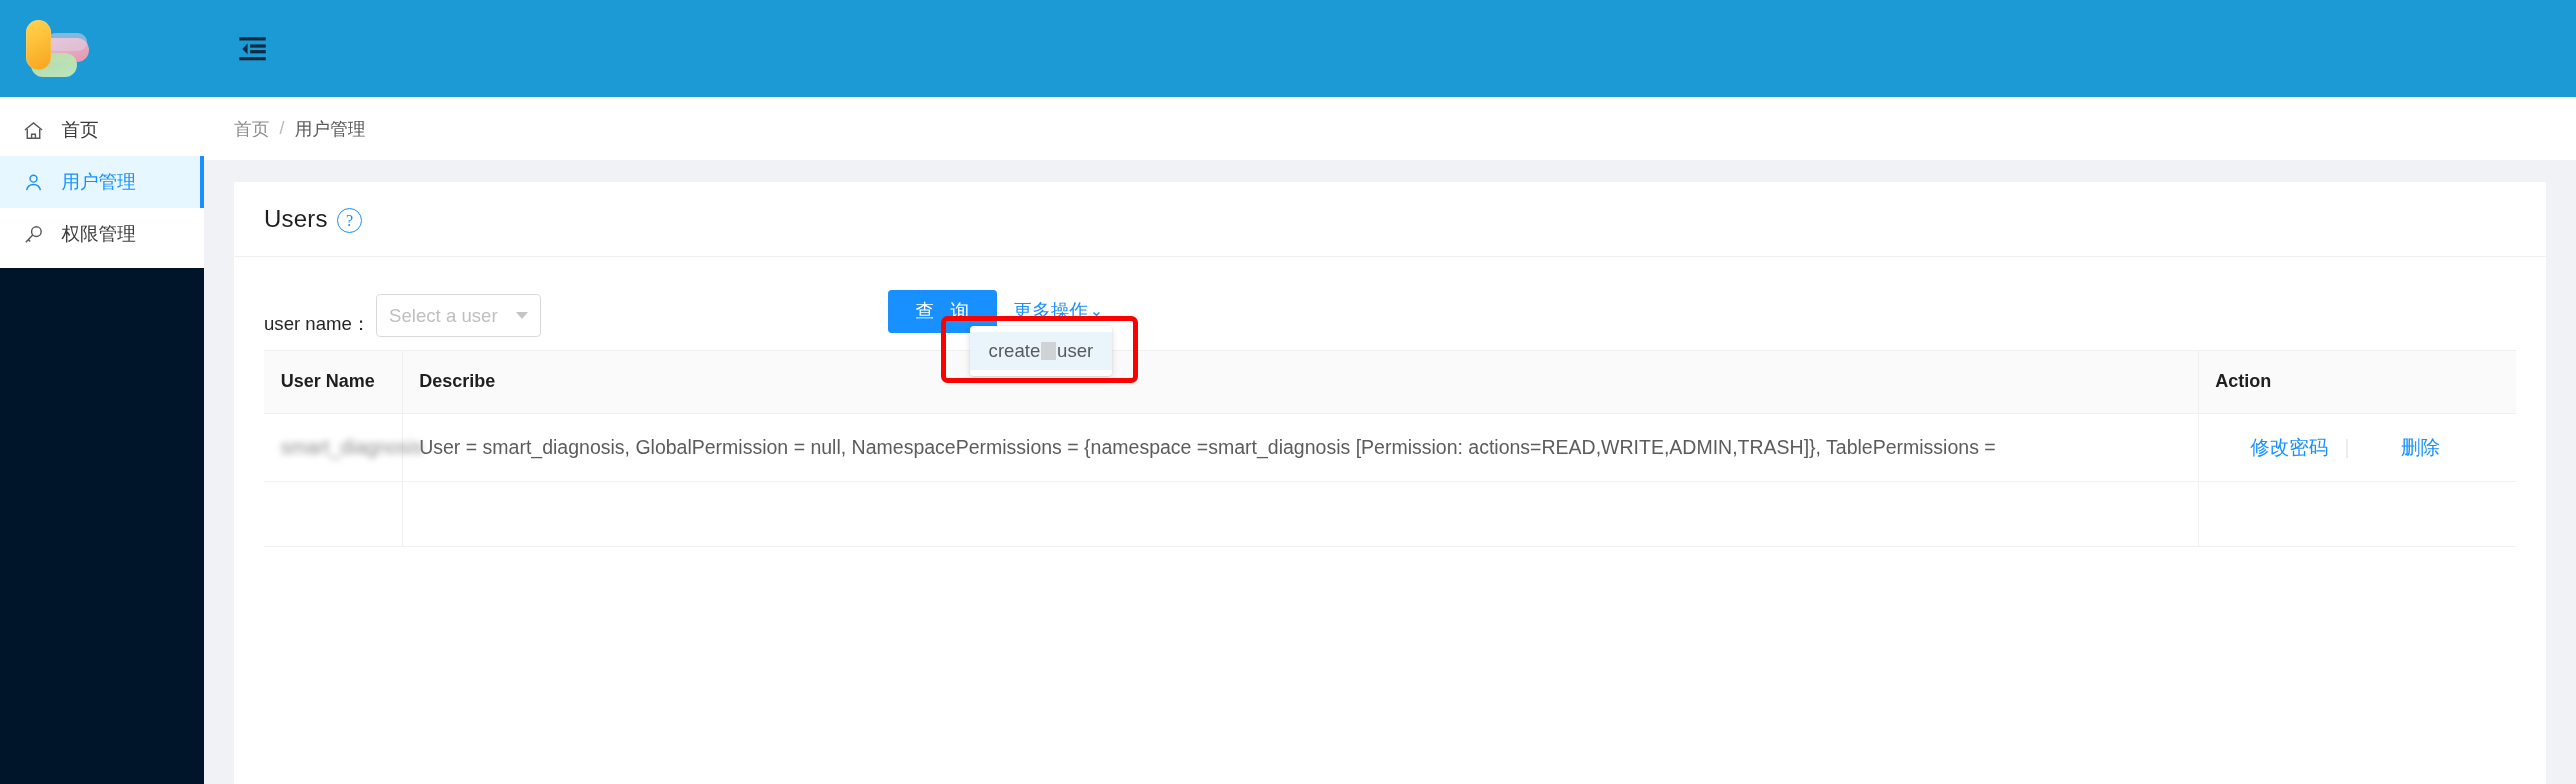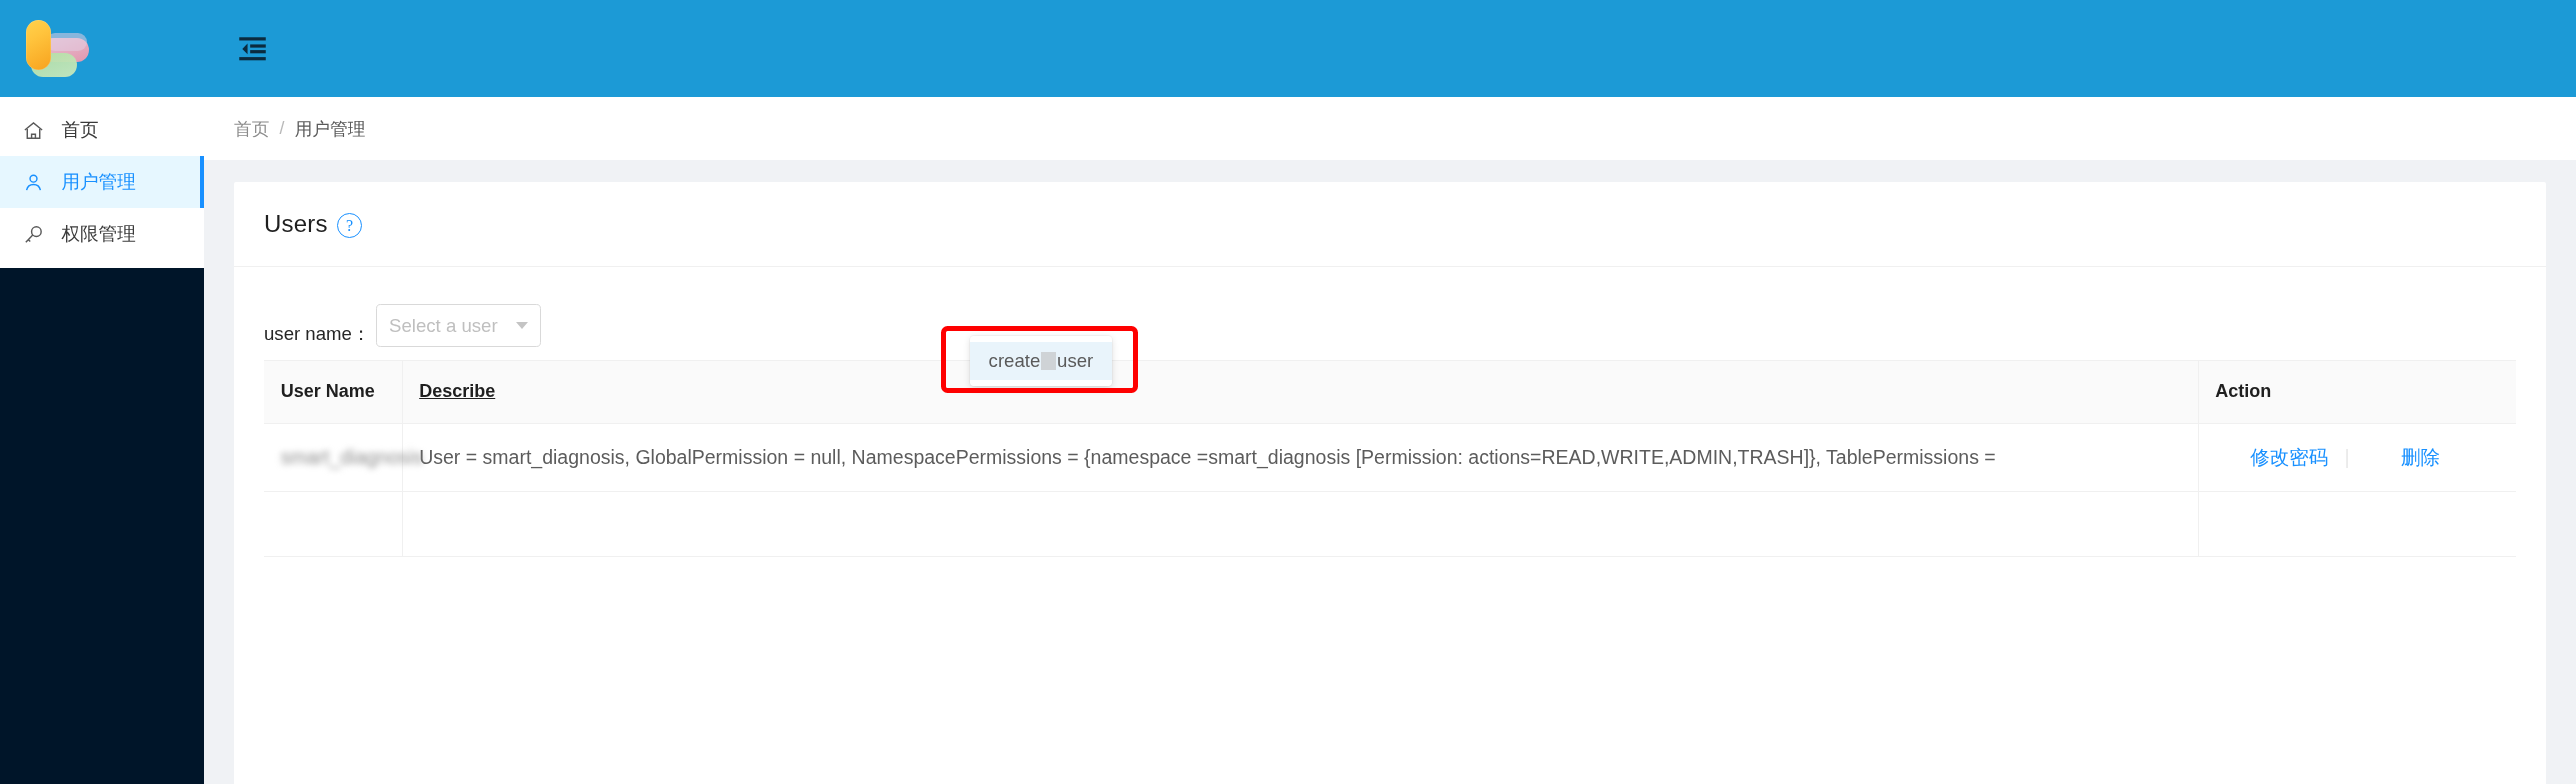--- a/index.html
+++ b/index.html
@@ -114,21 +114,21 @@
 
   #content-wrap { padding: 22px 30px 0 30px; }
 
   #card {
     background: #ffffff;
     border-radius: 1.9px;
     width: 100%;
     min-height: 651px;
   }
   #card-head {
-    height: 85px;
+    height: 75px;
     border-bottom: 0.9px solid #f0f0f0;
     display: flex; align-items: center;
     padding: 0 30px;
   }
   #card-title {
     font-size: 24px; color: #1f1f1f; font-weight: 400;
     letter-spacing: 0.2px;
   }
   .help-icon {
     display: inline-flex; align-items: center; justify-content: center;
@@ -232,21 +232,21 @@
     border-top: 0.9px solid #f0f0f0;
     border-bottom: 0.9px solid #f0f0f0;
     text-align: left;
     font-weight: 700;
     color: #1f1f1f;
     font-size: 18px;
     padding: 20.4px 16.7px;
     vertical-align: middle;
   }
   #tbl th.c-user { width: 138px; border-right: 0.9px solid #f0f0f0; }
-  #tbl th.c-desc  { border-right: 0.9px solid #f0f0f0; text-decoration: underline; }
+  #tbl th.c-desc  { border-right: 0.9px solid #f0f0f0; }
   #tbl th.c-act   { width: 318px; }
   #tbl td {
     border-bottom: 0.9px solid #f0f0f0;
     padding: 18.6px 16.7px;
     font-size: 19.5px;
     color: #5c5c5c;
     vertical-align: top;
     line-height: 1.55;
   }
   #tbl td.c-user { border-right: 0.9px solid #f0f0f0; }
@@ -348,20 +348,27 @@
         <div id="card-body">
 
           <div id="filter-row">
             <span class="filter-label">user name：</span>
 
             <div id="user-select">
               <span class="ph">Select a user</span>
               <span class="caret-down"></span>
             </div>
 
+            <div id="actions-group">
+              <button id="query-btn">查 询</button>
+              <span id="more-ops">
+                <span>更多操作</span>
+                <span class="chev">⌄</span>
+              </span>
+            </div>
 
             <div id="dropdown">
               <div class="dd-item">
                 <span>create</span><span class="caret-block"></span><span>user</span>
               </div>
             </div>
 
             <div id="red-box"></div>
           </div>
 

